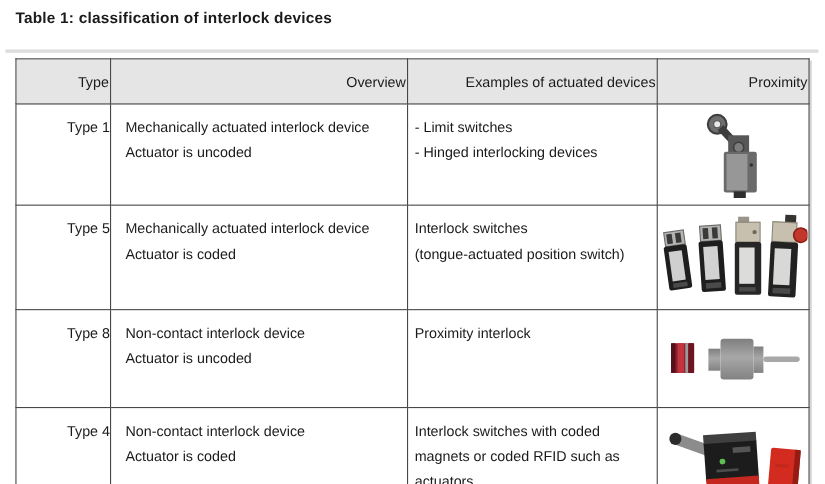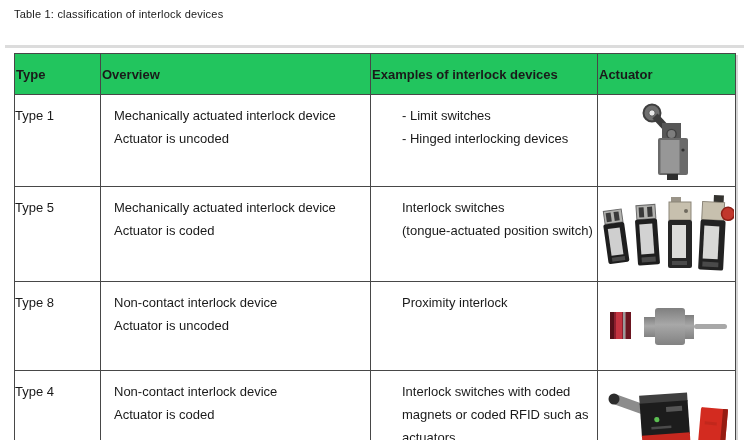--- a/index.html
+++ b/index.html
@@ -4,42 +4,42 @@
 <style>
   html,body { margin:0; padding:0; }
   body {
     width:750px; height:440px; position:relative;
     background:#ffffff; color:#1a1a1a;
     font-family:"Liberation Sans", sans-serif;
     overflow:hidden;
   }
   .doc-title {
     position:absolute; left:14px; top:8px;
-    font-size:11px; font-weight:normal; letter-spacing:0.2px;
+    font-size:14px; font-weight:bold; letter-spacing:0.2px;
     margin:0;
   }
   .top-rule {
     position:absolute; left:5px; right:6px; top:45px; height:3px;
     background:#dcdcdc;
   }
   table.cls {
     position:absolute; left:14px; top:53px;
     border-collapse:collapse; table-layout:fixed;
     background:#fff;
     box-shadow:2px 2px 0 #d6d6d6;
   }
   .cls th, .cls td { border:1.5px solid #474747; }
   .cls th {
-    background:#22c55e; font-weight:bold; font-size:13px;
-    height:38px; text-align:left; color:#1a1a1a;
+    background:#e5e5e5; font-weight:normal; font-size:13px;
+    height:38px; text-align:right; color:#1a1a1a;
   }
   .cls td { vertical-align:top; font-size:13px; line-height:23px; padding:9px 4px 0 4px; }
-  td.c-type { text-align:left; padding-left:0; padding-right:0; }
+  td.c-type { text-align:right; padding-left:0; padding-right:0; }
   td.c-ov  { padding-left:13px; }
-  td.c-ex  { padding-left:31px; }
+  td.c-ex  { padding-left:6px; }
   td.c-img { vertical-align:middle; text-align:center; padding:2px 0 2px 0; }
   tr.r1 td { height:82px; }
   tr.r2 td { height:85px; }
   tr.r3 td { height:79px; }
   tr.r4 td { height:81px; }
   .line { white-space:nowrap; }
   svg { display:block; margin:0 auto; }
 </style>
 </head>
 <body>
@@ -51,22 +51,22 @@
   <colgroup>
     <col style="width:86px">
       <col style="width:270px">
       <col style="width:227px">
       <col style="width:138px">
   </colgroup>
   <thead>
     <tr>
       <th>Type</th>
       <th>Overview</th>
-      <th>Examples of interlock devices</th>
-      <th>Actuator</th>
+      <th>Examples of actuated devices</th>
+      <th>Proximity</th>
     </tr>
   </thead>
   <tbody>
 
     <tr class="r1">
       <td class="c-type">Type 1</td>
       <td class="c-ov">
         <div class="line">Mechanically actuated interlock device</div>
         <div class="line">Actuator is uncoded</div>
       </td>

